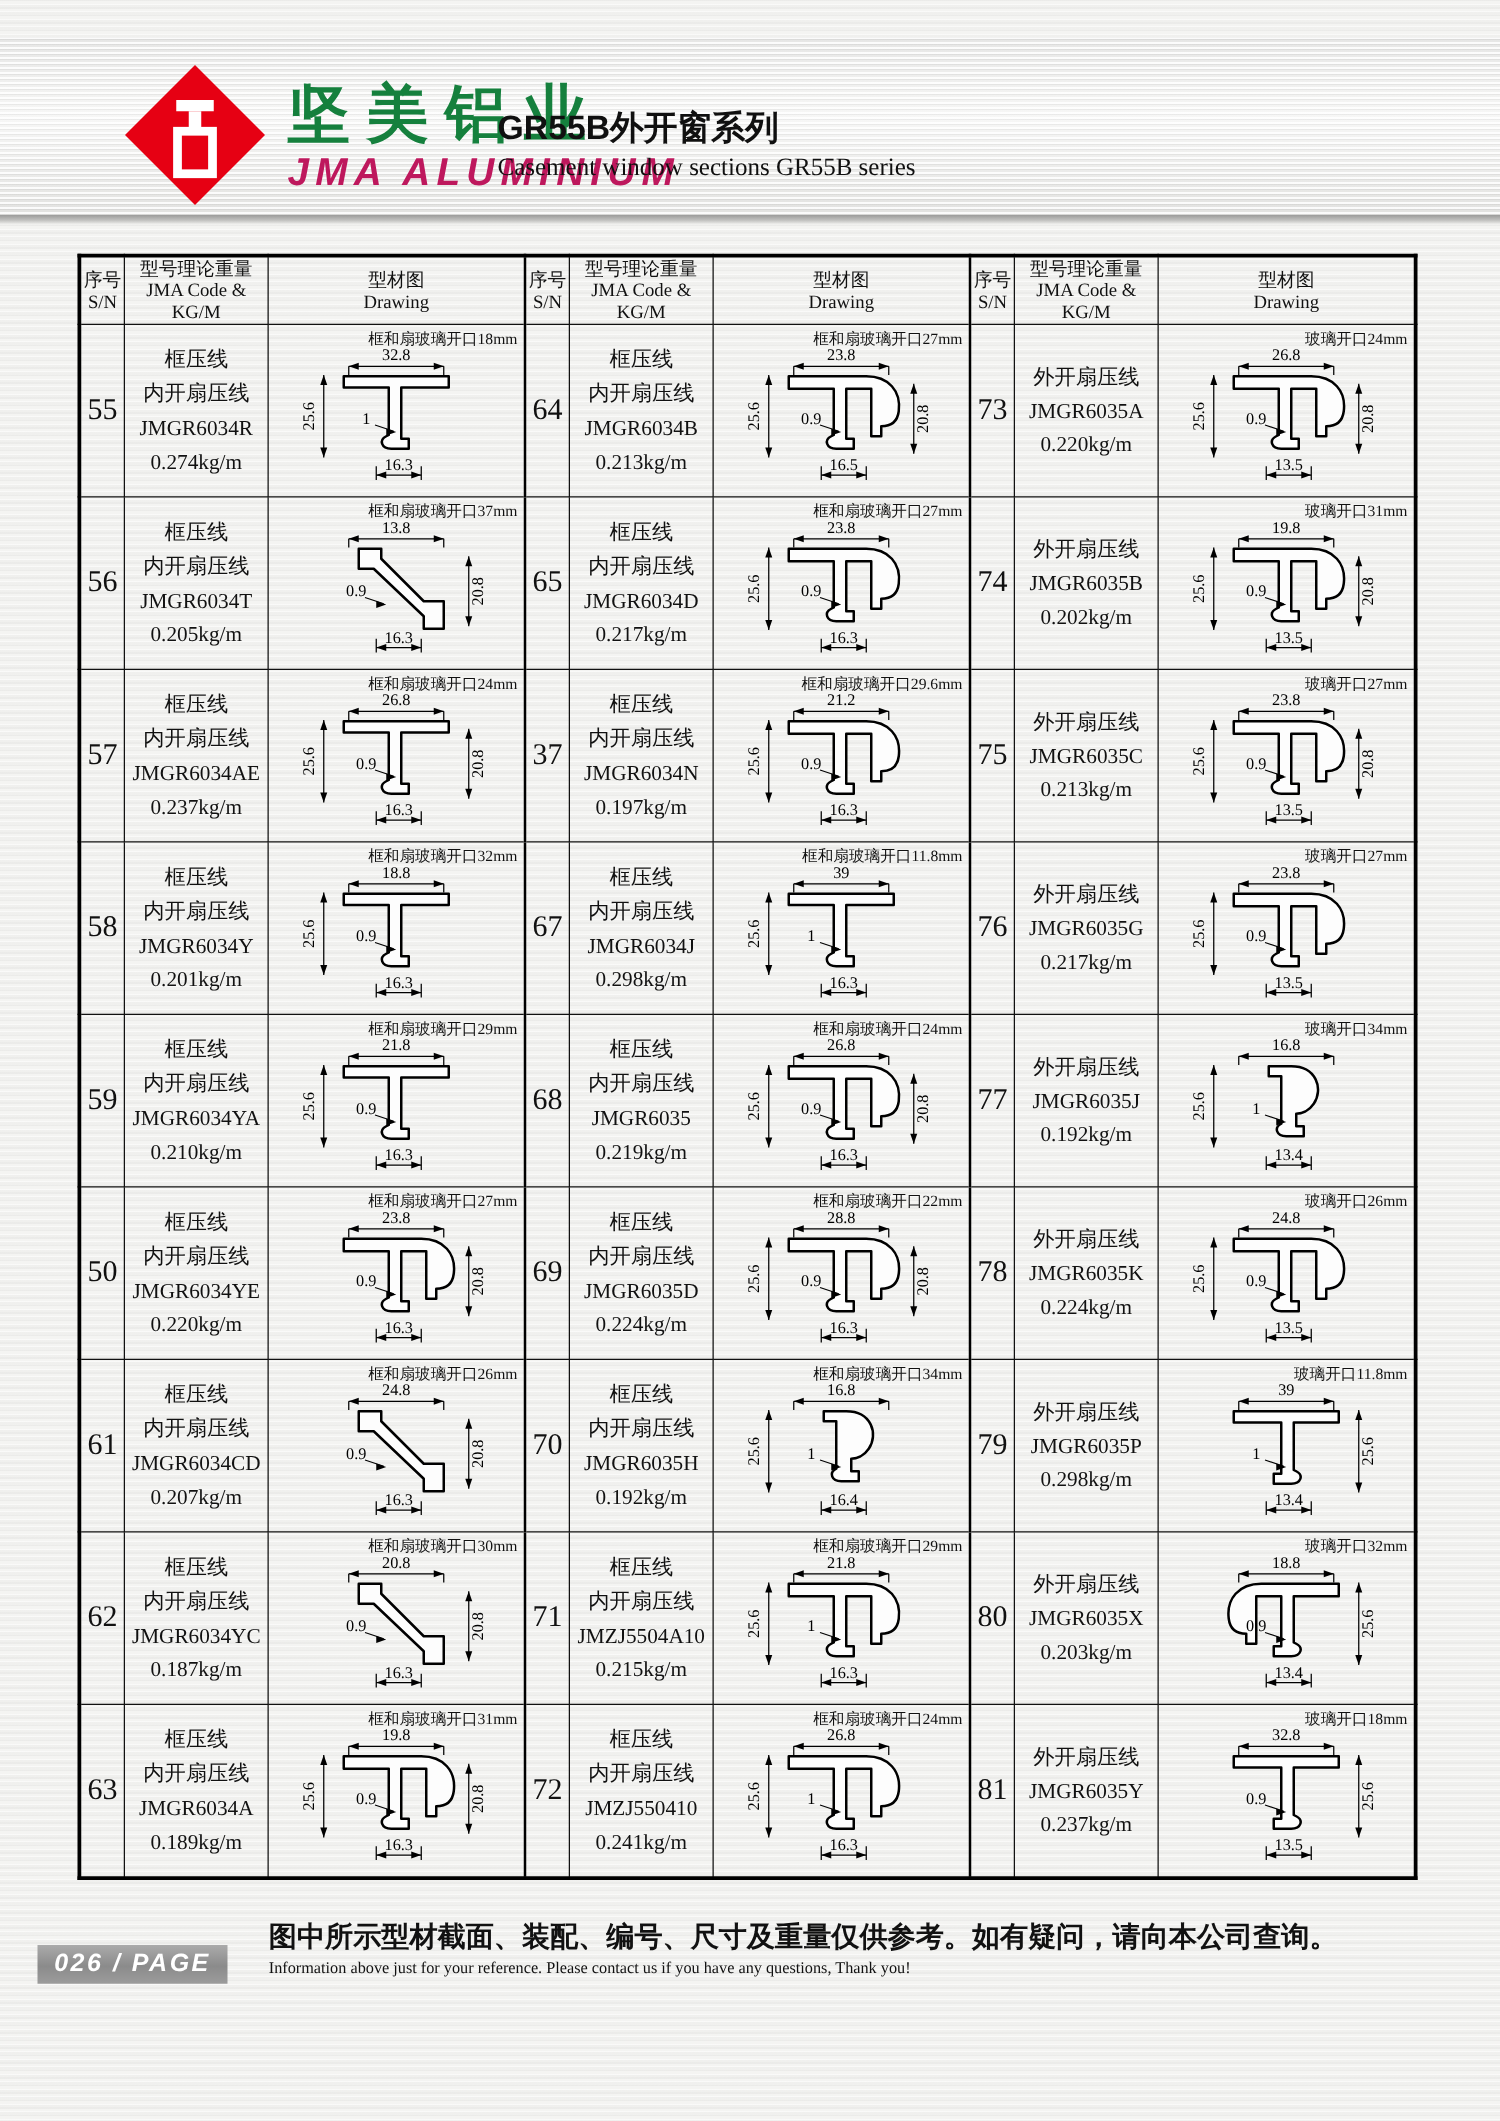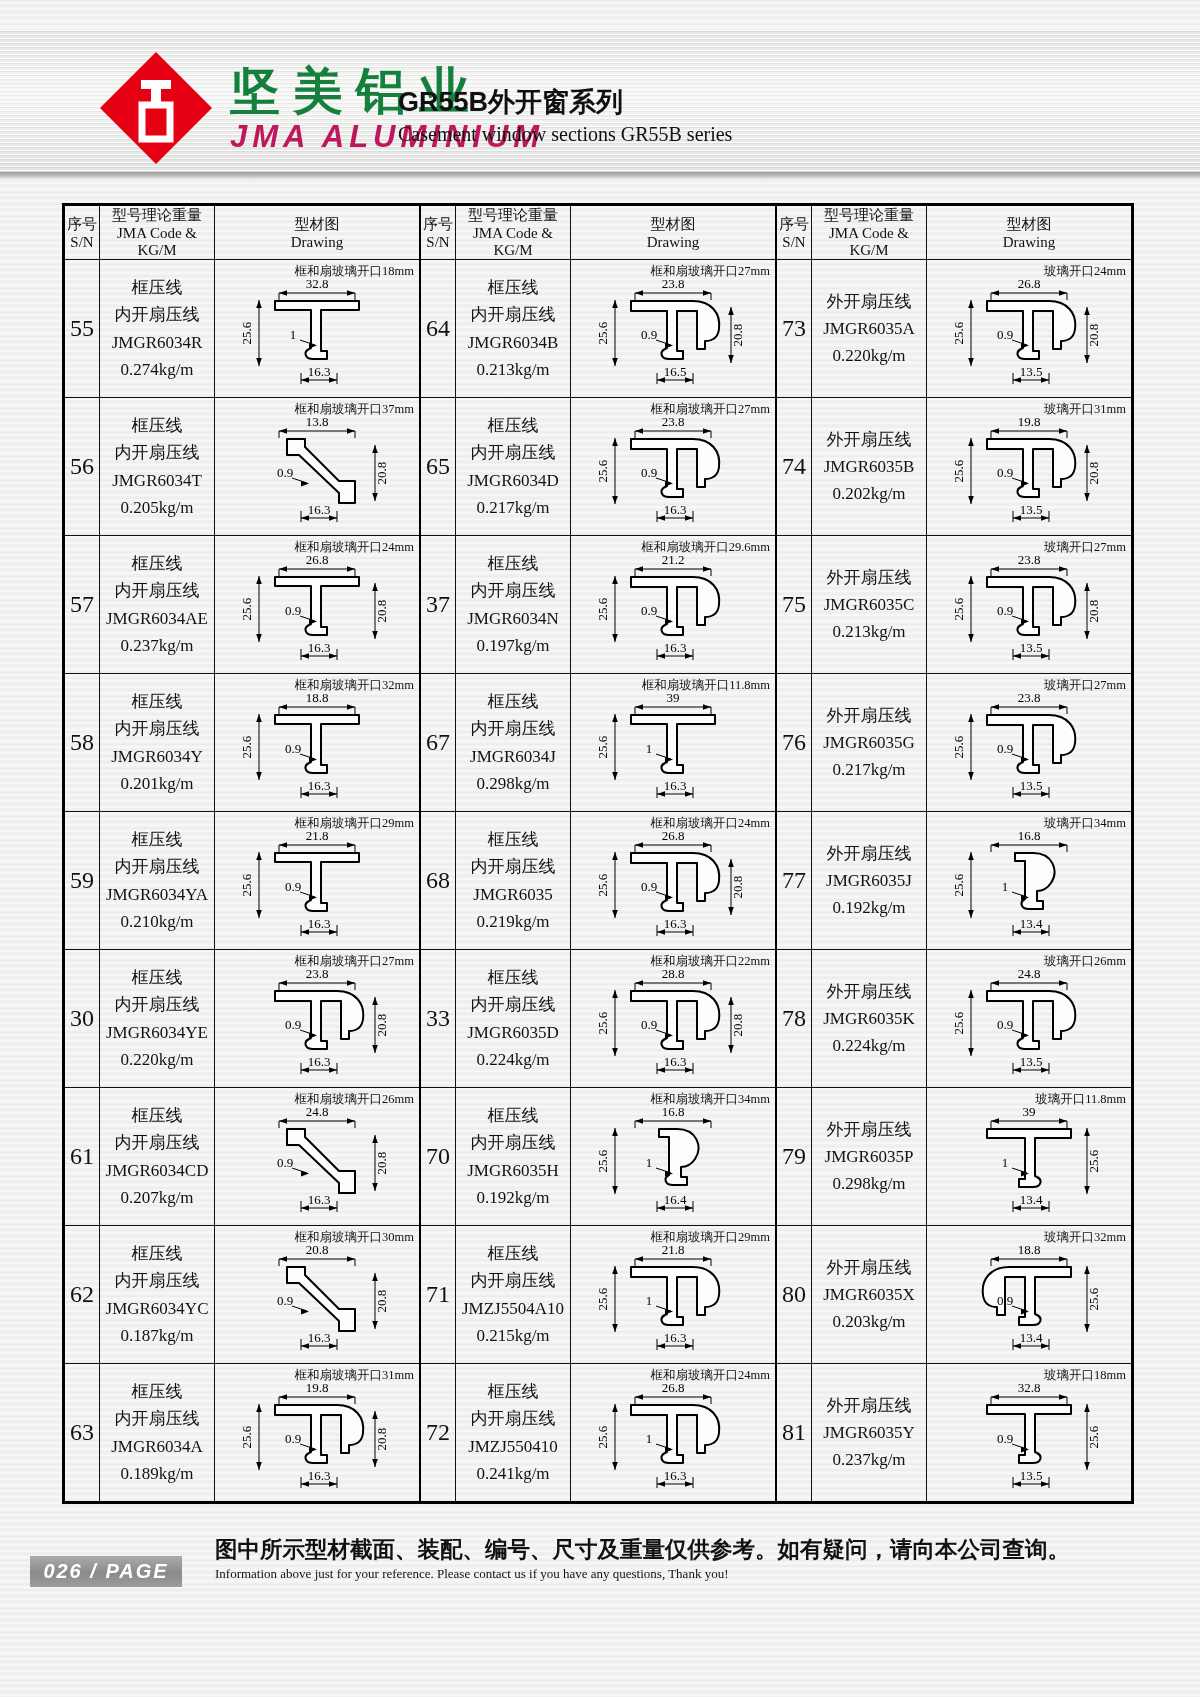--- a/index.html
+++ b/index.html
@@ -675,21 +675,21 @@
             <line x1="86" y1="103" x2="122" y2="103" stroke="#000" stroke-width="1"></line>
             <polygon points="86,103 94,100.2 94,105.8" fill="#000"></polygon>
             <polygon points="122,103 114,100.2 114,105.8" fill="#000"></polygon>
             <line x1="86" y1="96" x2="86" y2="107" stroke="#000" stroke-width="1"></line>
             <line x1="122" y1="96" x2="122" y2="107" stroke="#000" stroke-width="1"></line>
             <text x="104" y="99" text-anchor="middle" font-size="13" font-family="Liberation Serif, serif" fill="#000">13.4</text>
           </svg>
         </td>
       </tr>
       <tr>
-        <td class="sn">30</td>
+        <td class="sn">50</td>
         <td class="code">
           <div>框压线</div>
           <div>内开扇压线</div>
           <div>JMGR6034YE</div>
           <div>0.220kg/m</div>
         </td>
         <td class="dwg">
           <div class="dwg-title">框和扇玻璃开口27mm</div>
           <svg width="204" height="116" viewBox="0 0 204 116">
             <g>
@@ -709,21 +709,21 @@
             <line x1="85" y1="63" x2="100" y2="68" stroke="#000" stroke-width="1"></line>
             <polygon points="102,68.6 94,65.8 94,71.39999999999999" fill="#000"></polygon>
             <line x1="86" y1="103" x2="122" y2="103" stroke="#000" stroke-width="1"></line>
             <polygon points="86,103 94,100.2 94,105.8" fill="#000"></polygon>
             <polygon points="122,103 114,100.2 114,105.8" fill="#000"></polygon>
             <line x1="86" y1="96" x2="86" y2="107" stroke="#000" stroke-width="1"></line>
             <line x1="122" y1="96" x2="122" y2="107" stroke="#000" stroke-width="1"></line>
             <text x="104" y="99" text-anchor="middle" font-size="13" font-family="Liberation Serif, serif" fill="#000">16.3</text>
           </svg>
         </td>
-        <td class="sn grp">33</td>
+        <td class="sn grp">69</td>
         <td class="code">
           <div>框压线</div>
           <div>内开扇压线</div>
           <div>JMGR6035D</div>
           <div>0.224kg/m</div>
         </td>
         <td class="dwg">
           <div class="dwg-title">框和扇玻璃开口22mm</div>
           <svg width="204" height="116" viewBox="0 0 204 116">
             <g>

